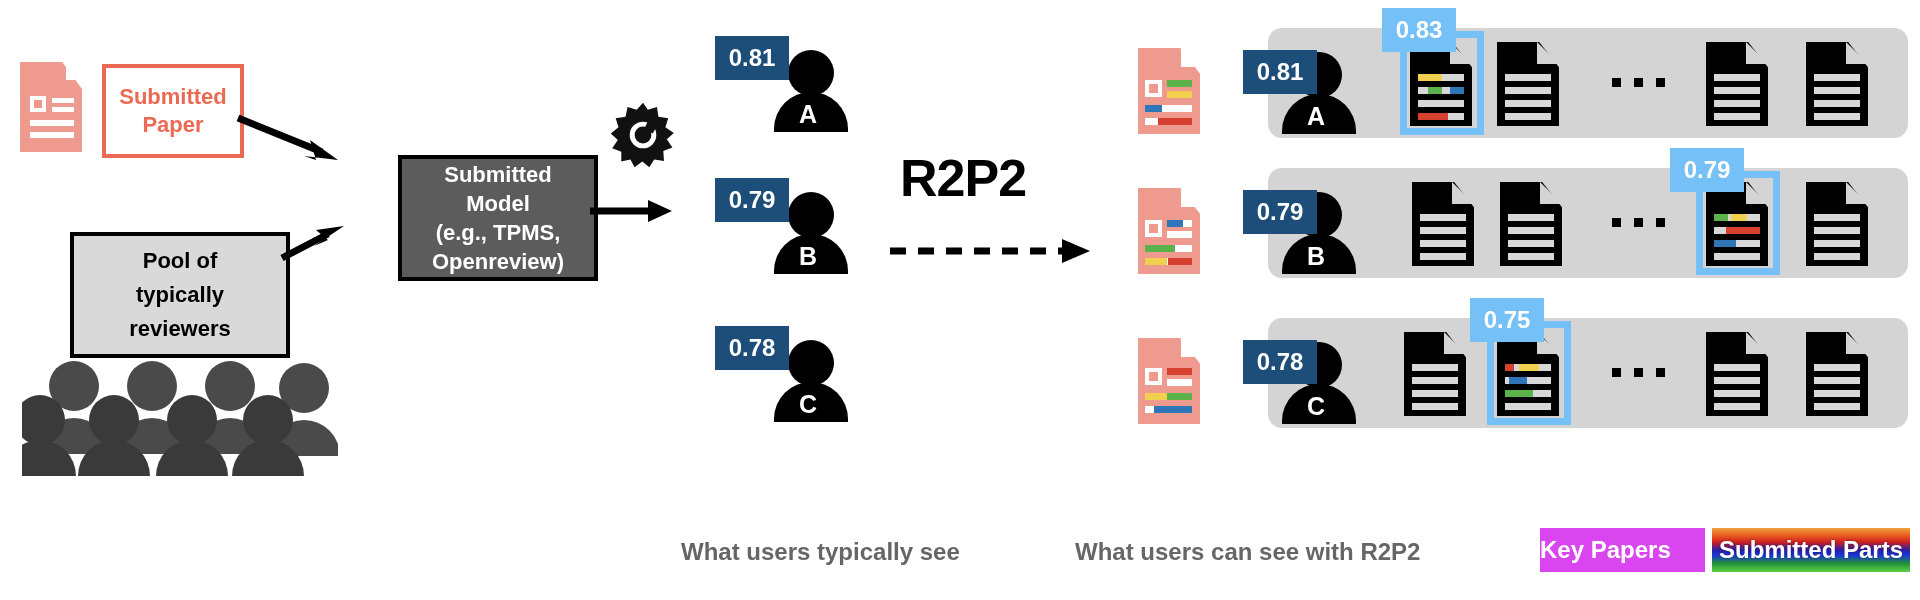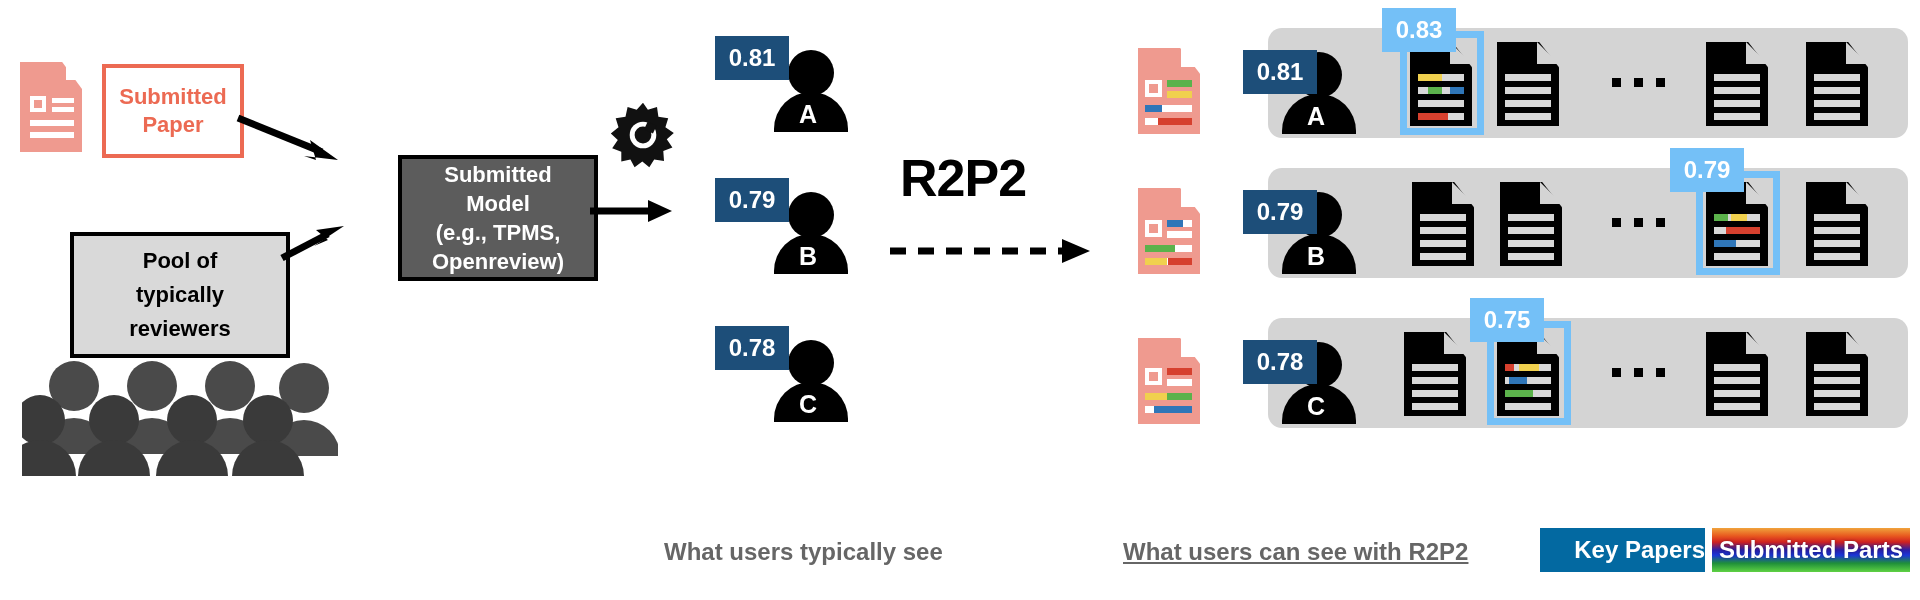--- a/index.html
+++ b/index.html
@@ -32,22 +32,22 @@
 
   .person{position:absolute;}
   .person .head{position:absolute;border-radius:50%;background:#000;}
   .person .torso{position:absolute;background:#000;}
   .person .ltr{position:absolute;color:#fff;font-weight:700;text-align:center;width:100%;}
 
   .caption{color:#666;font-weight:700;}
   .dots{display:flex;gap:13px;align-items:center;}
   .dots i{display:block;width:9px;height:9px;background:#000;}
 
-  .legkey{background:#0369a1;color:#fff;font-weight:700;display:flex;
-          align-items:center;justify-content:flex-end;}
+  .legkey{background:#d946ef;color:#fff;font-weight:700;display:flex;
+          align-items:center;justify-content:flex-start;}
   .legrel{color:#fff;font-weight:700;display:flex;align-items:center;
           justify-content:center;
           background:linear-gradient(180deg,#f0a33c 0%,#e8591f 18%,#cf2020 32%,
                      #2a1fa8 50%,#1b36d8 62%,#1f8f3a 80%,#5fd243 100%);
           text-shadow:0 0 3px rgba(0,0,0,.35);}
 </style>
 </head>
 <body>
 
 <div class="abs pinkdoc" style="left:20px;top:62px;width:62px;height:90px;">
@@ -392,21 +392,21 @@
 <div class="abs bdoc" style="left:1806px;top:332px;width:62px;height:84px;">
   <div class="sheet" style="clip-path:polygon(0 0,68% 0,100% 30%,100% 100%,0 100%);"></div>
   <div class="abs" style="left:40px;top:0;width:22px;height:22px;background:#d4d4d4;
         clip-path:polygon(0 0,100% 100%,0 100%);"></div>
   <div class="abs" style="left:8px;top:32px;width:46px;height:7px;background:#d8d8d8;"></div>
   <div class="abs" style="left:8px;top:45px;width:46px;height:7px;background:#d8d8d8;"></div>
   <div class="abs" style="left:8px;top:58px;width:46px;height:7px;background:#d8d8d8;"></div>
   <div class="abs" style="left:8px;top:71px;width:46px;height:7px;background:#d8d8d8;"></div>
 </div>
 
-<div class="abs caption" style="left:664px;top:538px;font-size:24px;">What users typically see</div>
-<div class="abs caption" style="left:1123px;top:538px;font-size:24px;text-decoration:underline;">What users can see with R2P2</div>
+<div class="abs caption" style="left:681px;top:538px;font-size:24px;">What users typically see</div>
+<div class="abs caption" style="left:1075px;top:538px;font-size:24px;">What users can see with R2P2</div>
 
 <div class="abs legkey" style="left:1540px;top:528px;width:165px;height:44px;font-size:24px;">
     <span>Key Papers</span>
   </div>
 <div class="abs legrel" style="left:1712px;top:528px;width:198px;height:44px;font-size:24px;">
     <span>Submitted Parts</span>
   </div>
 
 </body></html>

